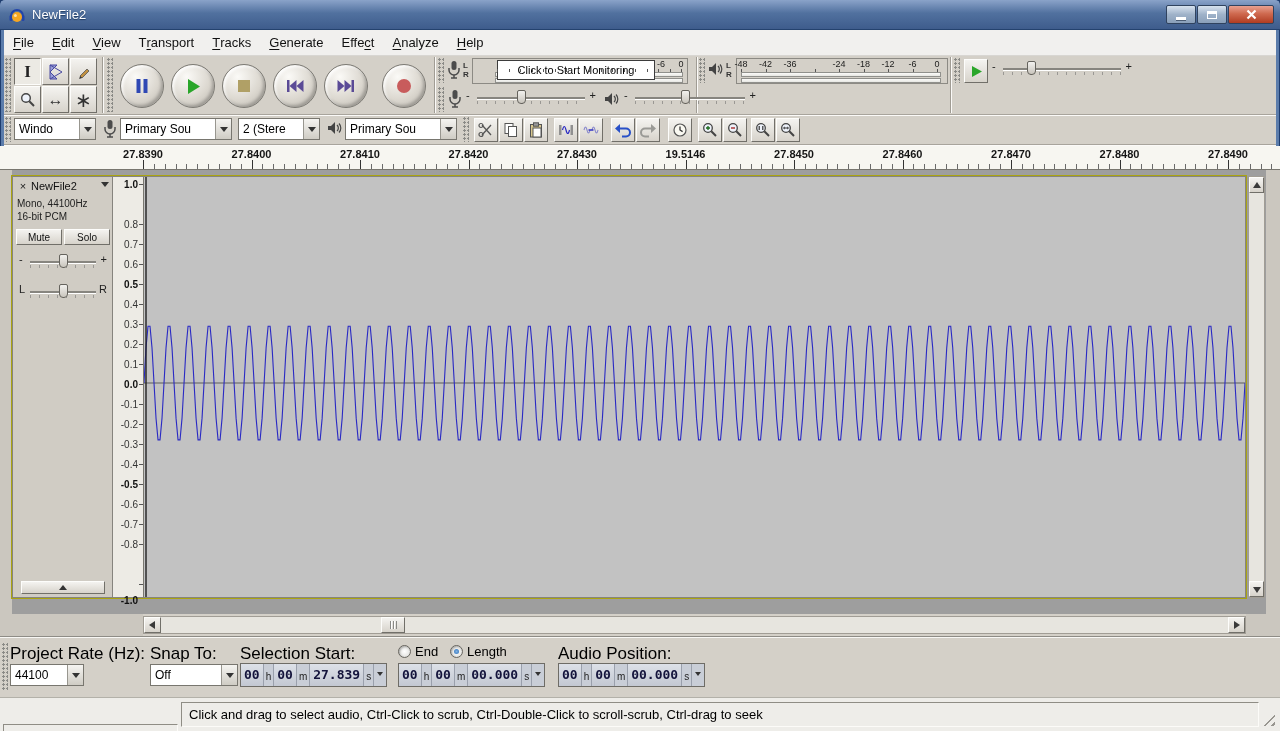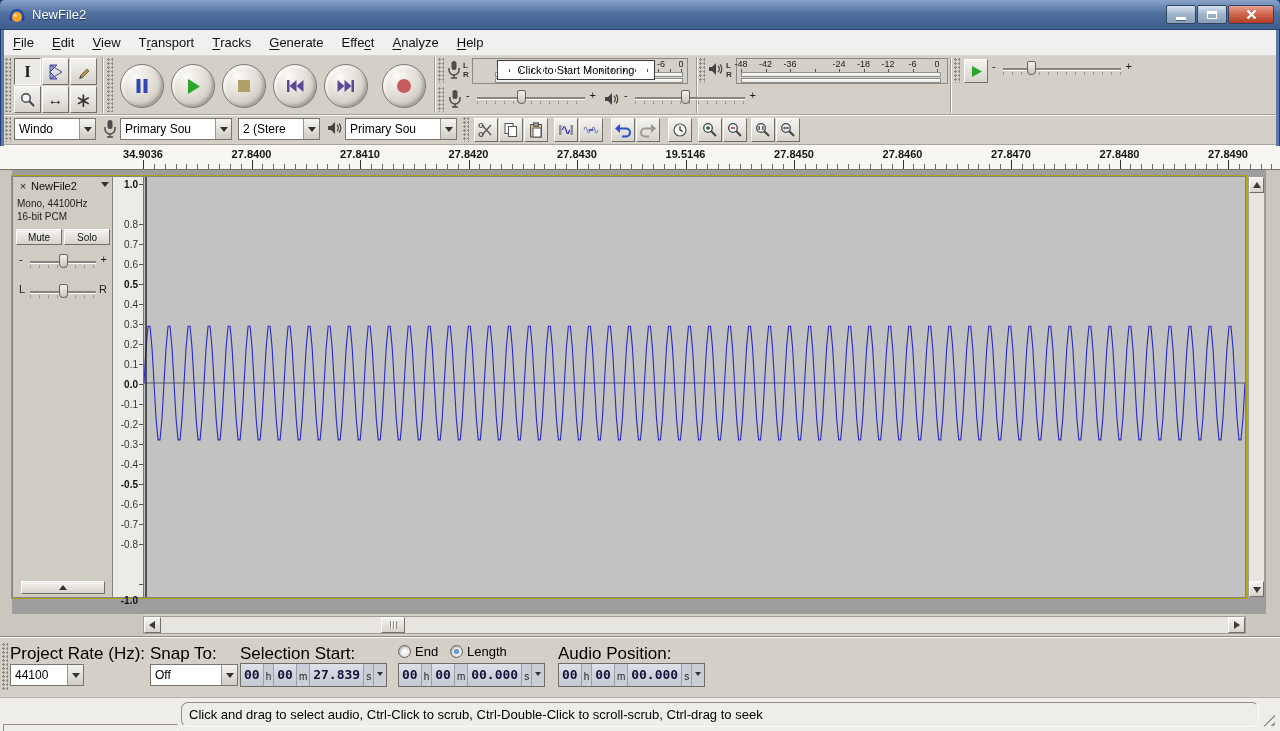--- a/index.html
+++ b/index.html
@@ -581,21 +581,21 @@
       <div class="rtick" style="left: 1173.75px; top: 18px; height: 5px; background: rgb(106, 106, 106);"></div>
       <div class="rtick" style="left: 1184.6px; top: 18px; height: 5px; background: rgb(106, 106, 106);"></div>
       <div class="rtick" style="left: 1195.45px; top: 18px; height: 5px; background: rgb(106, 106, 106);"></div>
       <div class="rtick" style="left: 1206.3px; top: 18px; height: 5px; background: rgb(106, 106, 106);"></div>
       <div class="rtick" style="left: 1217.15px; top: 18px; height: 5px; background: rgb(106, 106, 106);"></div>
       <div class="rtick" style="left: 1238.85px; top: 18px; height: 5px; background: rgb(106, 106, 106);"></div>
       <div class="rtick" style="left: 1249.7px; top: 18px; height: 5px; background: rgb(106, 106, 106);"></div>
       <div class="rtick" style="left: 1260.55px; top: 18px; height: 5px; background: rgb(106, 106, 106);"></div>
       <div class="rtick" style="left: 1271.4px; top: 18px; height: 5px; background: rgb(106, 106, 106);"></div>
       <div class="rtick" style="left: 143px; top: 14px; height: 9px;"></div>
-      <div class="rlab" style="left: 143px;">34.9036</div>
+      <div class="rlab" style="left: 143px;">27.8390</div>
       <div class="rtick" style="left: 251.5px; top: 14px; height: 9px;"></div>
       <div class="rlab" style="left: 251.5px;">27.8400</div>
       <div class="rtick" style="left: 360px; top: 14px; height: 9px;"></div>
       <div class="rlab" style="left: 360px;">27.8410</div>
       <div class="rtick" style="left: 468.5px; top: 14px; height: 9px;"></div>
       <div class="rlab" style="left: 468.5px;">27.8420</div>
       <div class="rtick" style="left: 577px; top: 14px; height: 9px;"></div>
       <div class="rlab" style="left: 577px;">27.8430</div>
       <div class="rtick" style="left: 685.5px; top: 14px; height: 9px;"></div>
       <div class="rlab" style="left: 685.5px;">19.5146</div>
@@ -774,16 +774,16 @@
         <span class="tc-d">00.000</span>
         <span class="tc-u">s</span>
         <span class="tc-arrow">
           <i class="tri-down" style="margin-top:0;border-width:3px;border-top-width:4px;"></i>
         </span>
       </div>
   </div>
 
   <div class="statusbar">
     <div class="scell" style="left:3px;width:175px;margin-top:22px;">Stopped.</div>
-    <div class="scell" style="left:181px;width:1078px;border-radius:7px;">Click and drag to select audio, Ctrl-Click to scrub, Ctrl-Double-Click to scroll-scrub, Ctrl-drag to seek</div>
+    <div class="scell" style="left:181px;width:1078px;">Click and drag to select audio, Ctrl-Click to scrub, Ctrl-Double-Click to scroll-scrub, Ctrl-drag to seek</div>
     <div class="resizegrip"></div>
   </div>
 </div>
 
 </body></html>

